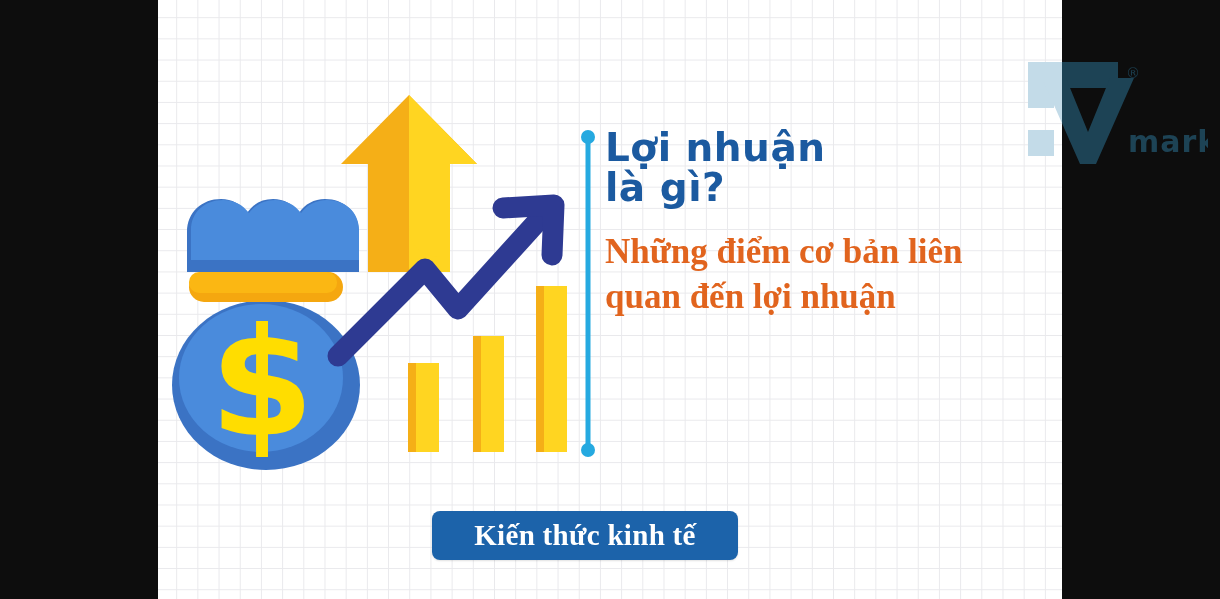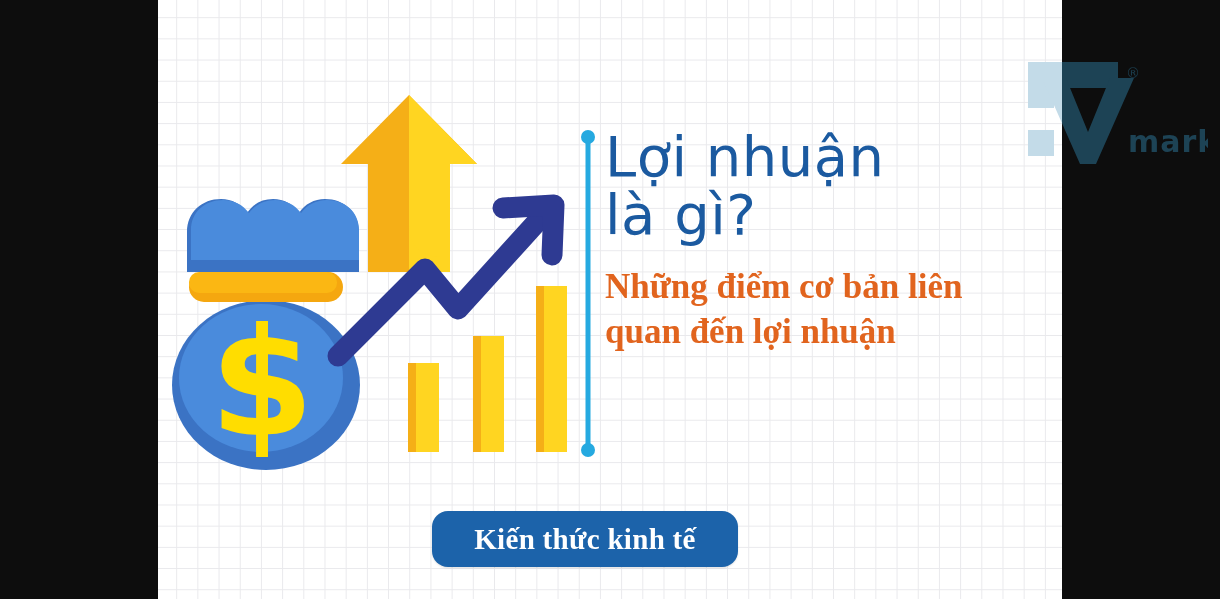--- a/index.html
+++ b/index.html
@@ -64,22 +64,22 @@
   #text-column {
     position: absolute;
     left: 447px;       
     top: 128px;
     width: 440px;
     z-index: 20;
   }
   #headline {
     color: #1b5aa0;
     font-family: "DejaVu Sans", sans-serif;
-    font-weight: 400;
-    font-size: 56px;
+    font-weight: 700;
+    font-size: 39px;
     line-height: 1.03;
     letter-spacing: 0.5px;
     white-space: pre-line;
     margin: 0;
   }
   #subhead {
     margin: 22px 0 18px 0;
     color: #e1641e;
     font-family: "Liberation Serif", "DejaVu Serif", serif;
     font-weight: 700;
@@ -87,24 +87,24 @@
     line-height: 1.28;
     white-space: pre-line;
   }
 
   
   #cta-button {
     position: absolute;
     left: 274px;      
     top: 511px;
     width: 306px;
-    height: 56px;
+    height: 49px;
     background: #1c63aa;
     border: none;
-    border-radius: 16px;
+    border-radius: 8px;
     color: #ffffff;
     font-family: "Liberation Serif", "DejaVu Serif", serif;
     font-weight: 700;
     font-size: 29px;
     letter-spacing: 0.3px;
     cursor: pointer;
     z-index: 20;
     padding: 0;
     box-shadow: 0 1px 2px rgba(0,0,0,0.12);
   }

